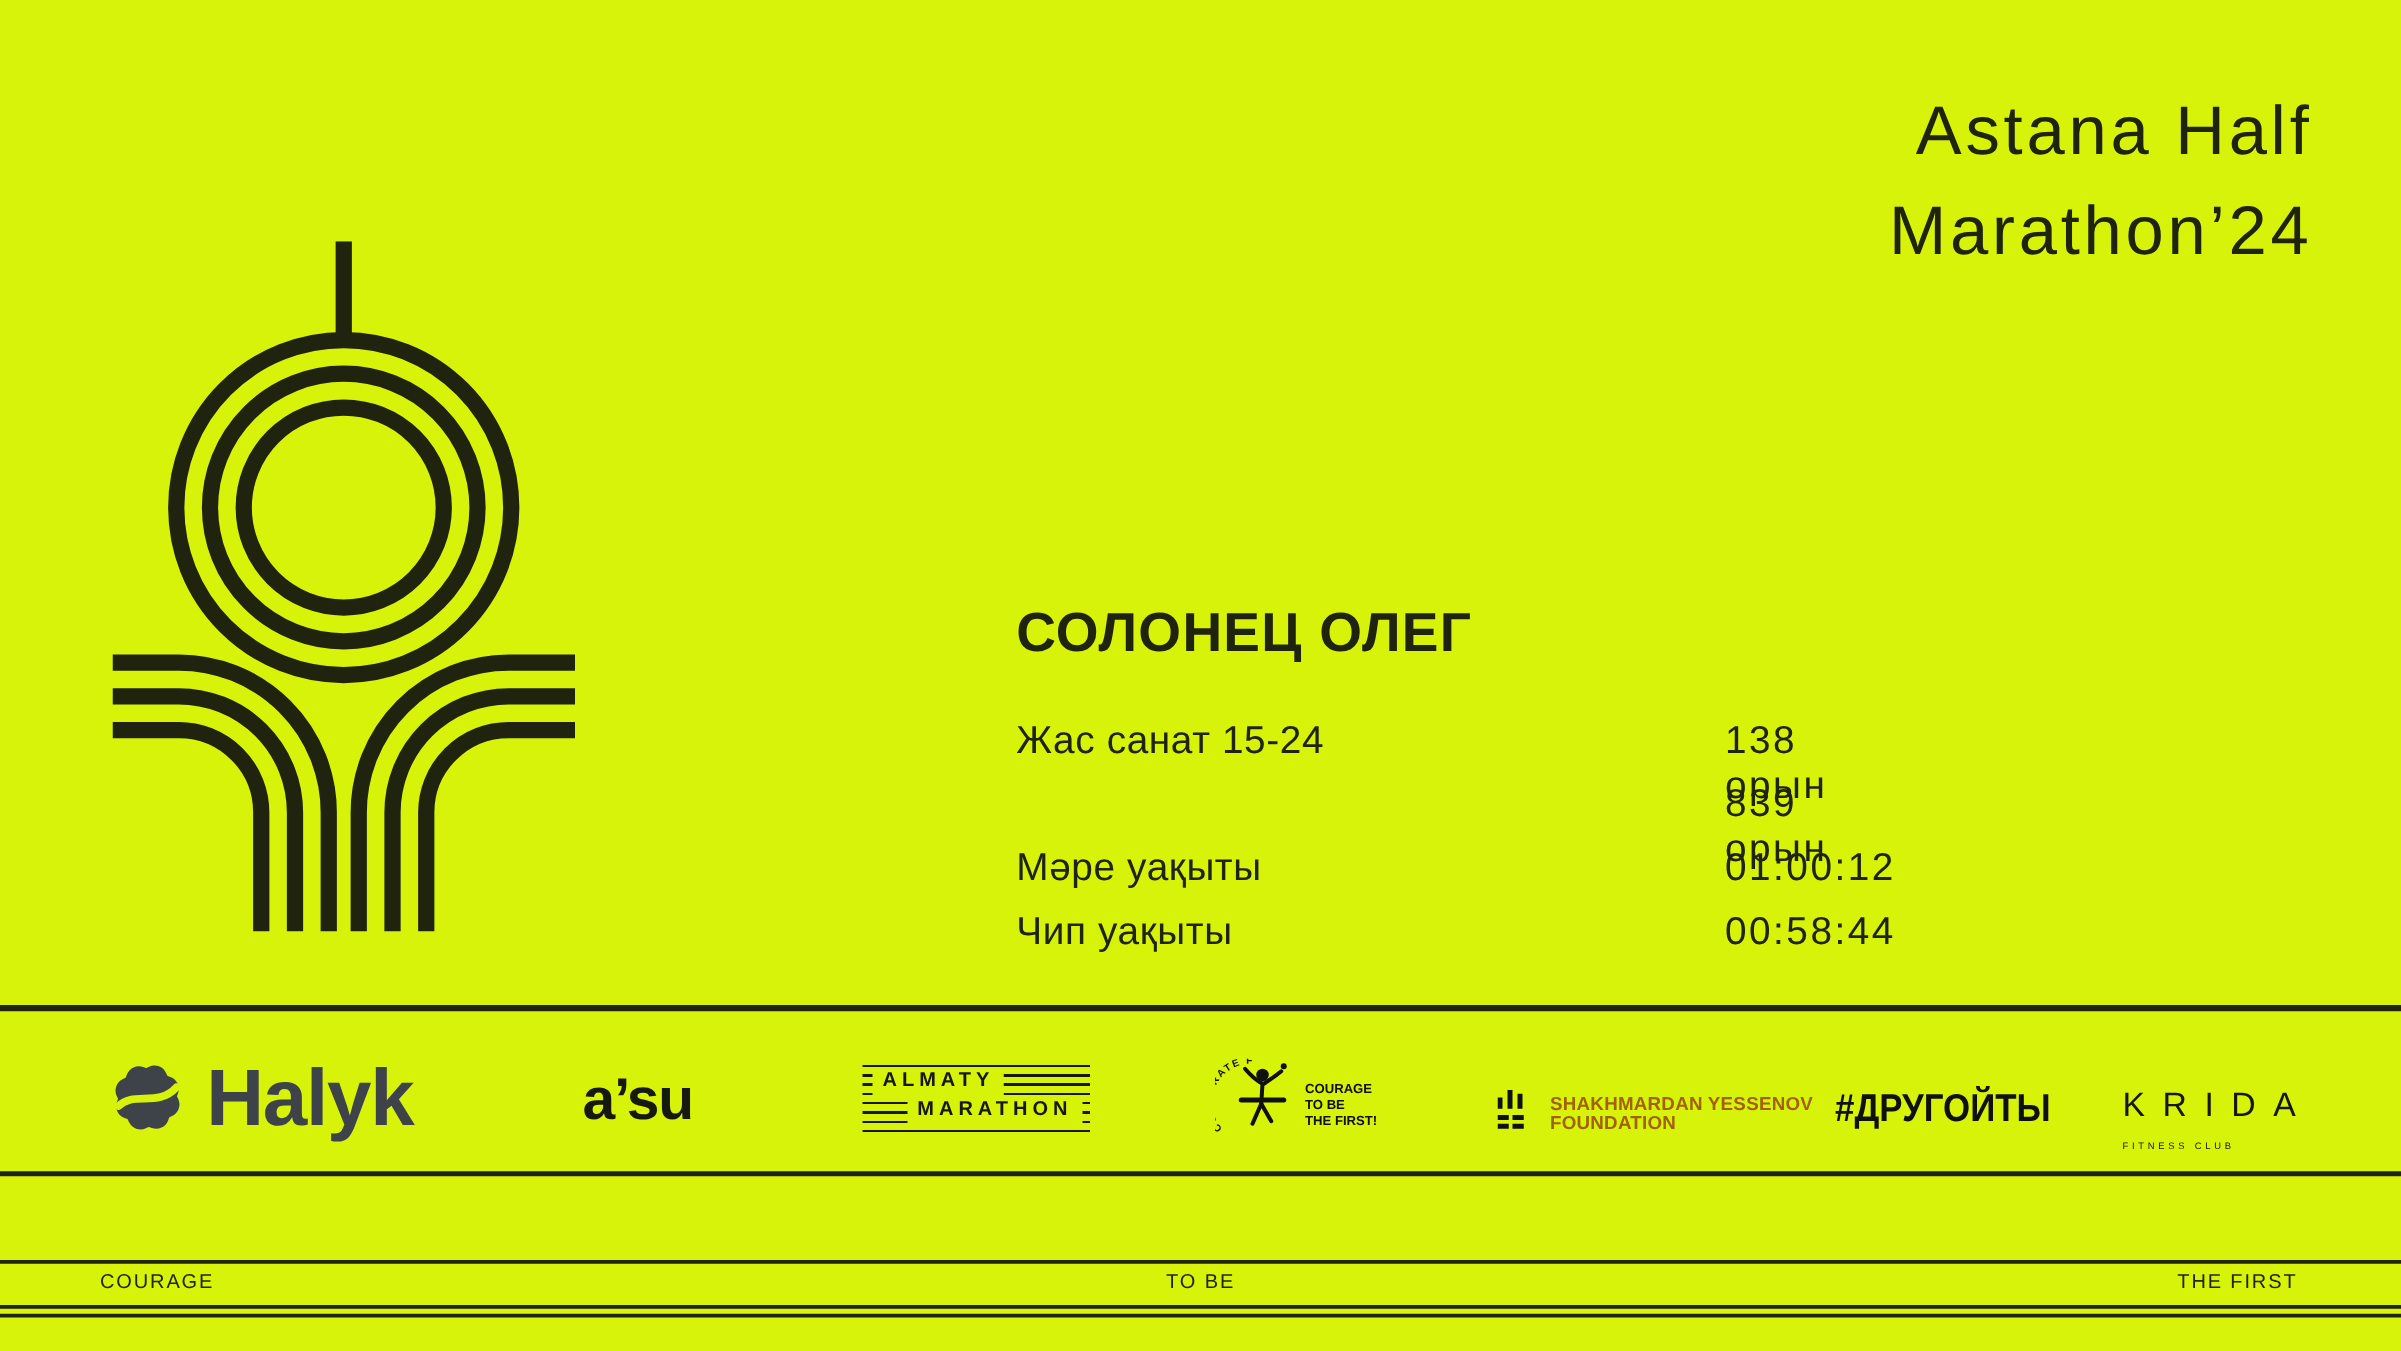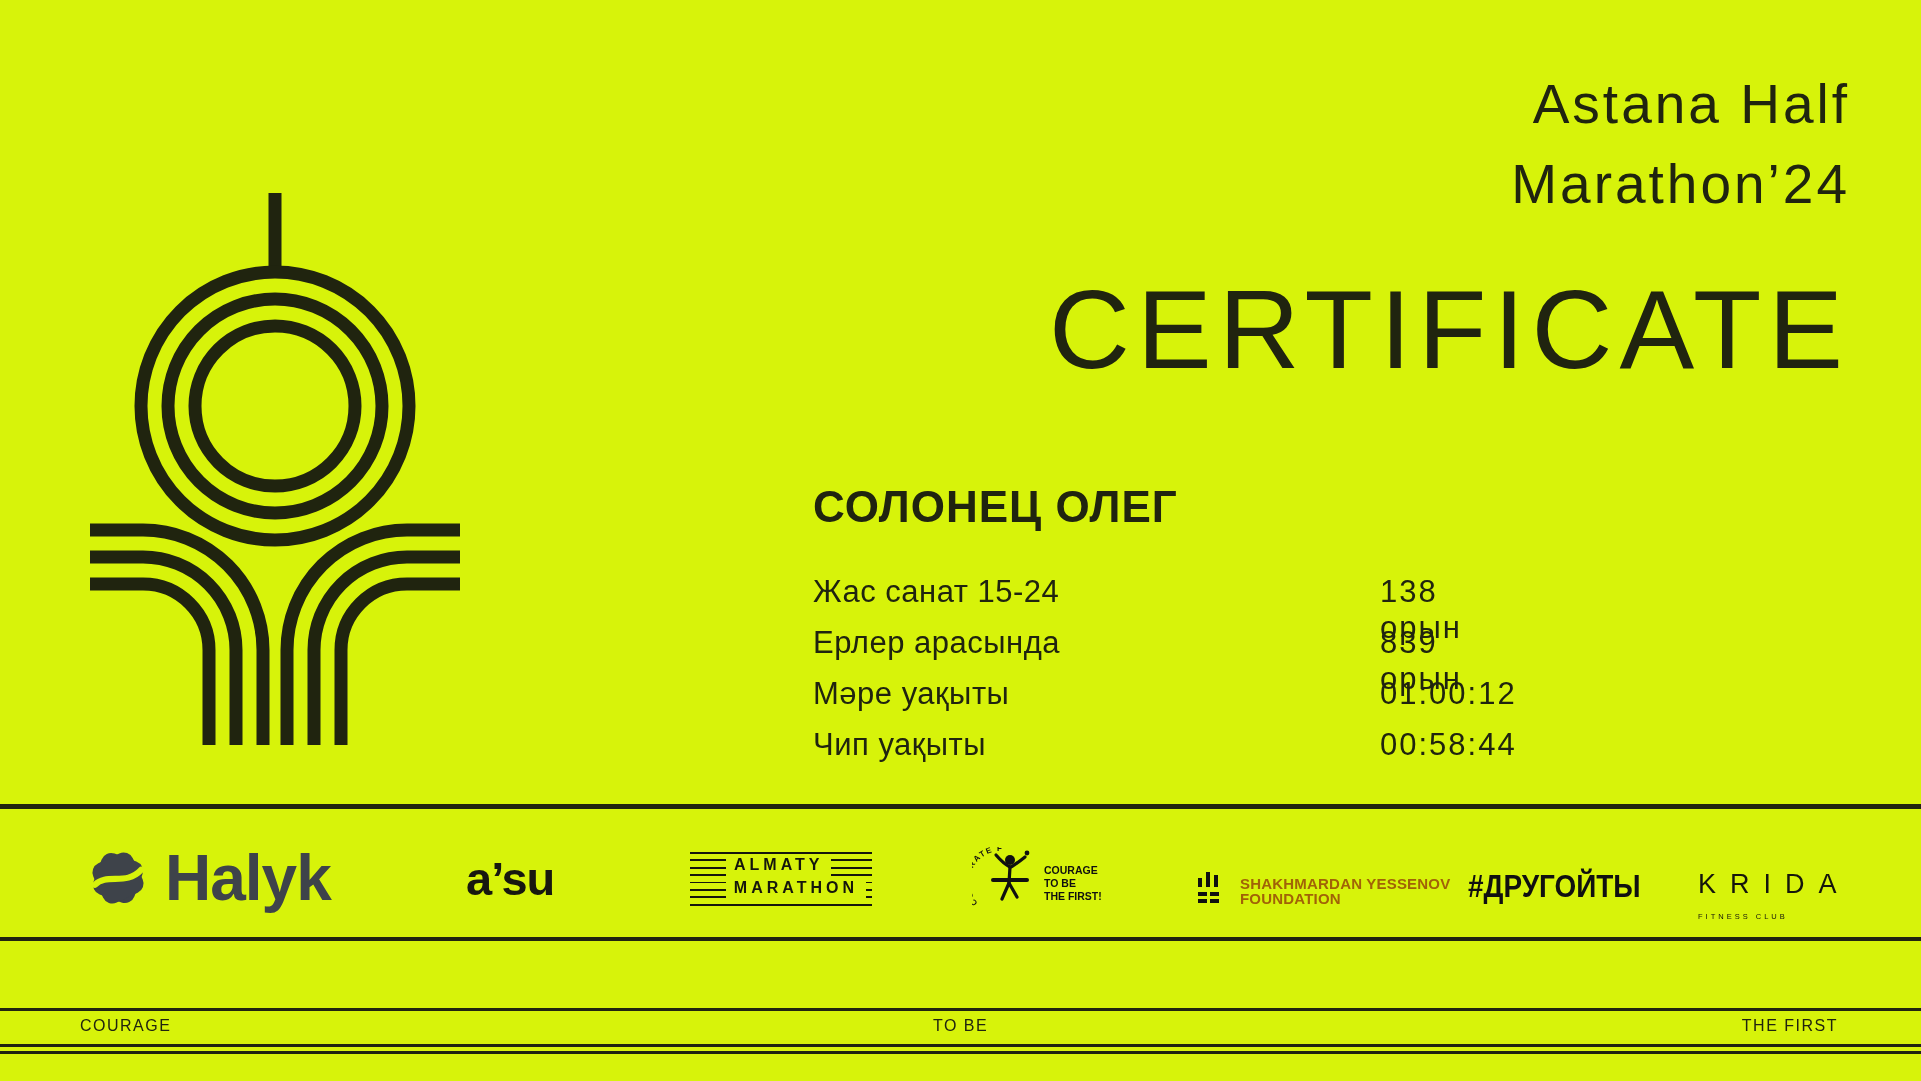--- a/index.html
+++ b/index.html
@@ -38,21 +38,21 @@
   .halyk{position:absolute;left:84px;top:844px;display:flex;align-items:flex-end;
     gap:13px;color:var(--halyk,#3E434A);}
   .halyk-word{font-size:64px;font-weight:bold;letter-spacing:-1px;line-height:68px;}
   .asu{position:absolute;left:466px;top:851px;font-size:47px;font-weight:bold;
     letter-spacing:-1px;color:#17180F;}
   .am{position:absolute;left:690px;top:852px;width:182px;height:59px;}
   .am-lines{position:absolute;inset:0;
     background:repeating-linear-gradient(to bottom,#15160C 0px,#15160C 1.8px,
       rgba(0,0,0,0) 1.8px,rgba(0,0,0,0) 7.4px);}
   .am-word{position:absolute;background:var(--background,#D7F30A);
-    font-size:16px;font-weight:bold;letter-spacing:4px;color:#15160C;padding:2px 8px;margin-left:28px;}
+    font-size:16px;font-weight:bold;letter-spacing:4px;color:#15160C;padding:2px 8px;}
   .am-w1{top:2px;left:8px;}
   .am-w2{top:25px;right:6px;text-align:right;}
   .cf{position:absolute;left:972px;top:847px;}
   .yes-icon{position:absolute;left:1198px;top:871px;}
   .yes-text{position:absolute;left:1240px;top:876px;font-size:15px;font-weight:bold;
     line-height:15px;letter-spacing:.2px;color:#a16207;}
   .drugoity{position:absolute;left:1468px;top:869px;font-size:31px;font-weight:bold;
     color:#101010;transform:scaleX(.9);transform-origin:left center;}
   .krida{position:absolute;left:1698px;top:869px;width:152px;text-align:left;color:#15160C;}
   .krida-name{display:block;font-size:27px;font-weight:400;letter-spacing:14px;
@@ -75,31 +75,29 @@
     <path d="M 0 391 H 53 A 66 66 0 0 1 119 457 V 552"></path>
     <path d="M 370 337 H 317 A 120 120 0 0 0 197 457 V 552"></path>
     <path d="M 370 364 H 317 A 93 93 0 0 0 224 457 V 552"></path>
     <path d="M 370 391 H 317 A 66 66 0 0 0 251 457 V 552"></path>
   </svg>
 
   <div class="event-title">
     <div>Astana Half</div>
     <div>Marathon’24</div>
   </div>
-  <h1 class="heading">CERTIFICATE</h1>
 
   <div class="runner-name">СОЛОНЕЦ ОЛЕГ</div>
 
   <div class="results">
     <div class="result-row">
       <span class="lbl">Жас санат 15-24</span>
       <span class="val">138 орын</span>
     </div>
     <div class="result-row">
-      <span class="lbl">Ерлер арасында</span>
       <span class="val">839 орын</span>
     </div>
     <div class="result-row">
       <span class="lbl">Мәре уақыты</span>
       <span class="val">01:00:12</span>
     </div>
     <div class="result-row">
       <span class="lbl">Чип уақыты</span>
       <span class="val">00:58:44</span>
     </div>

